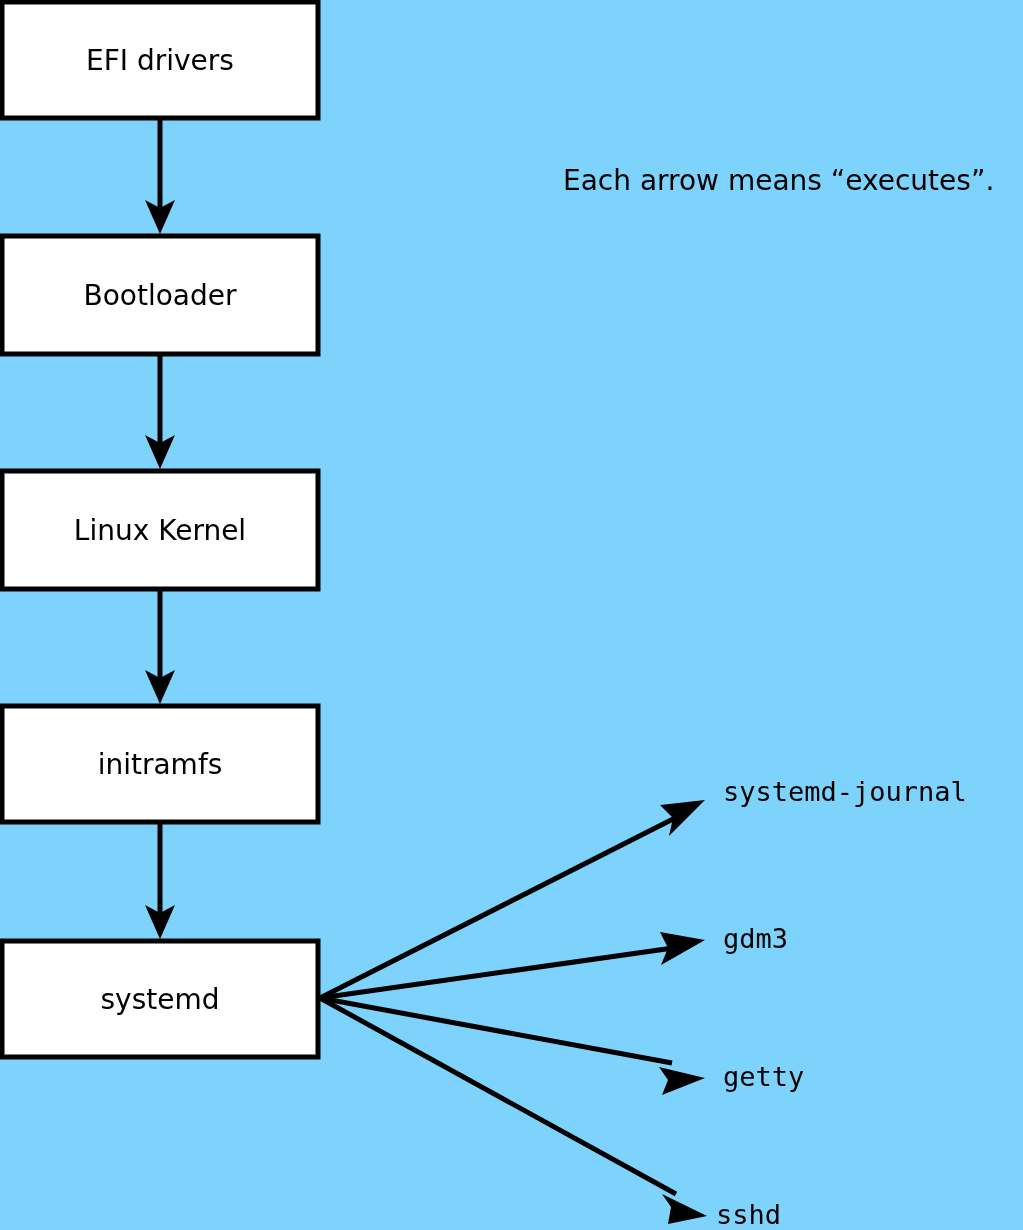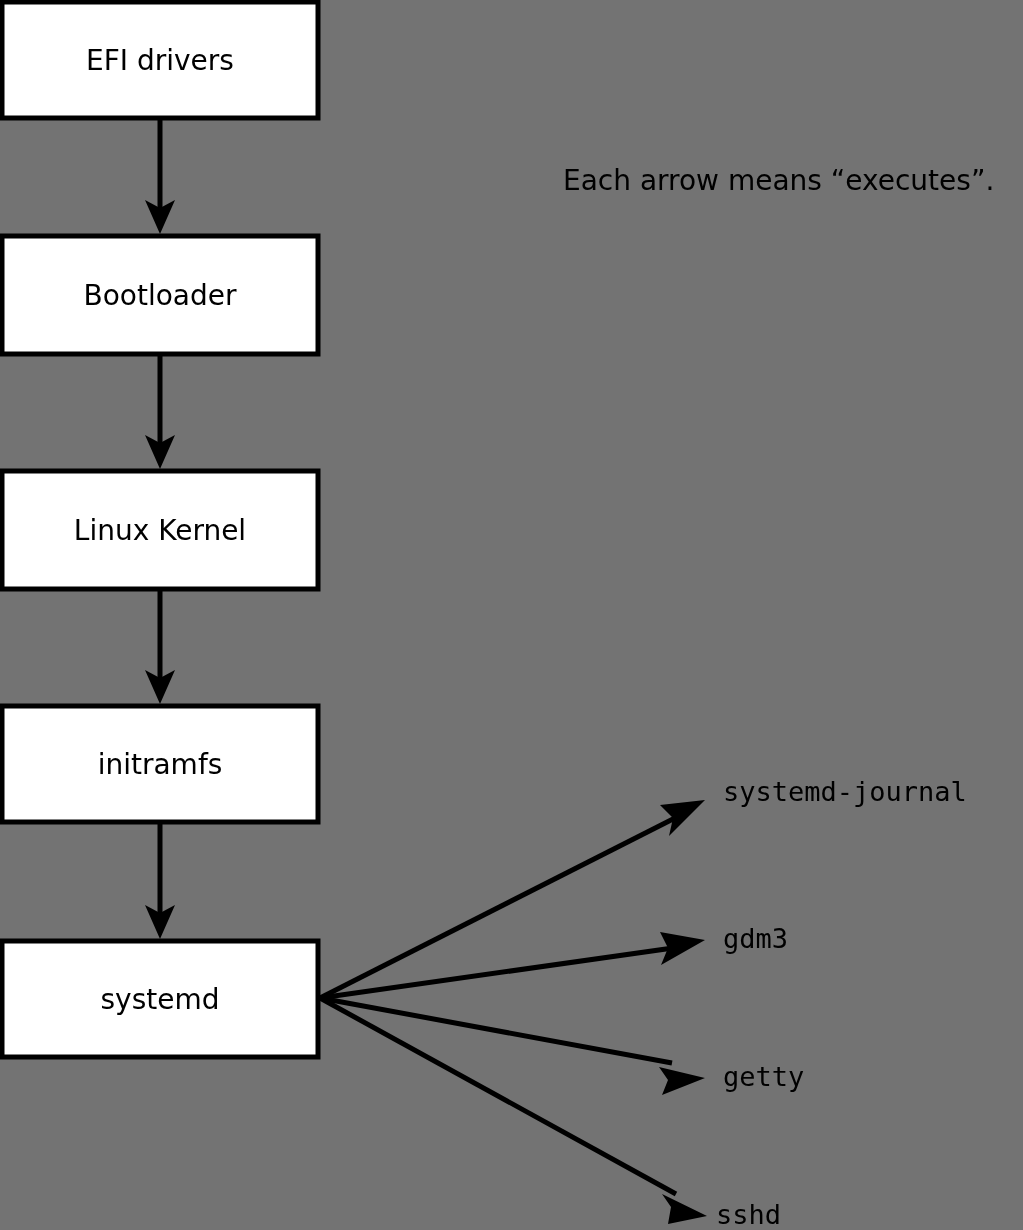--- a/index.html
+++ b/index.html
@@ -4,21 +4,21 @@
 <style>
   html, body {
     margin: 0;
     padding: 0;
     background: #ffffff;
   }
   #canvas {
     position: relative;
     width: 1023px;
     height: 1230px;
-    background: #737373;
+    background: #7dd3fc;
     overflow: hidden;
     font-family: "DejaVu Sans", sans-serif;
   }
   .flow-svg {
     position: absolute;
     top: 0;
     left: 0;
     width: 1023px;
     height: 1230px;
   }

